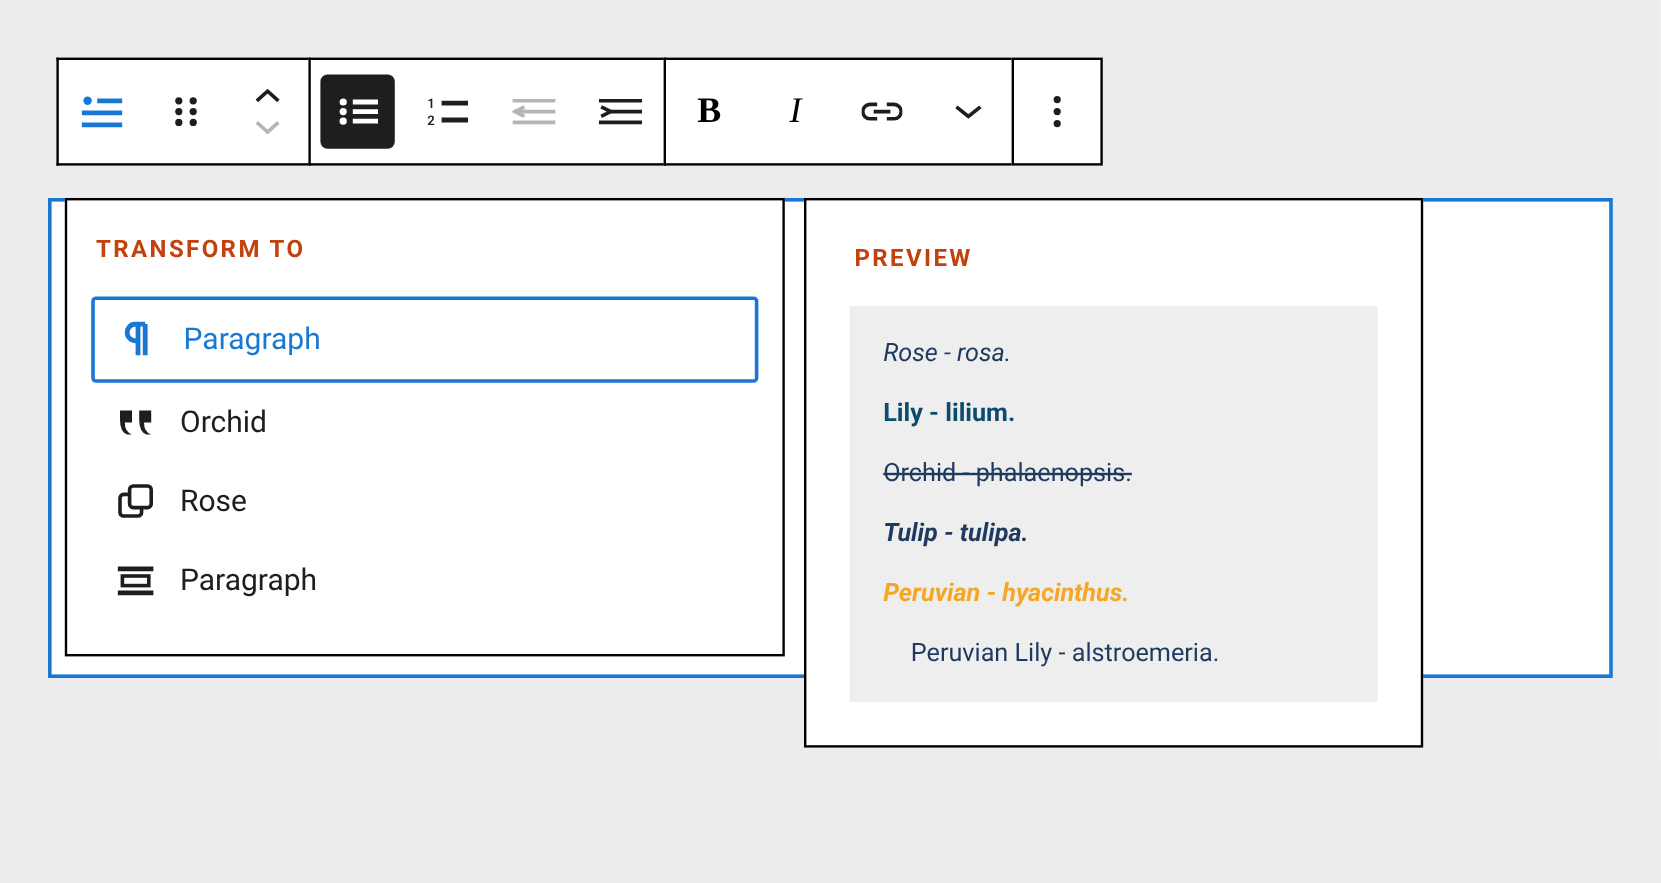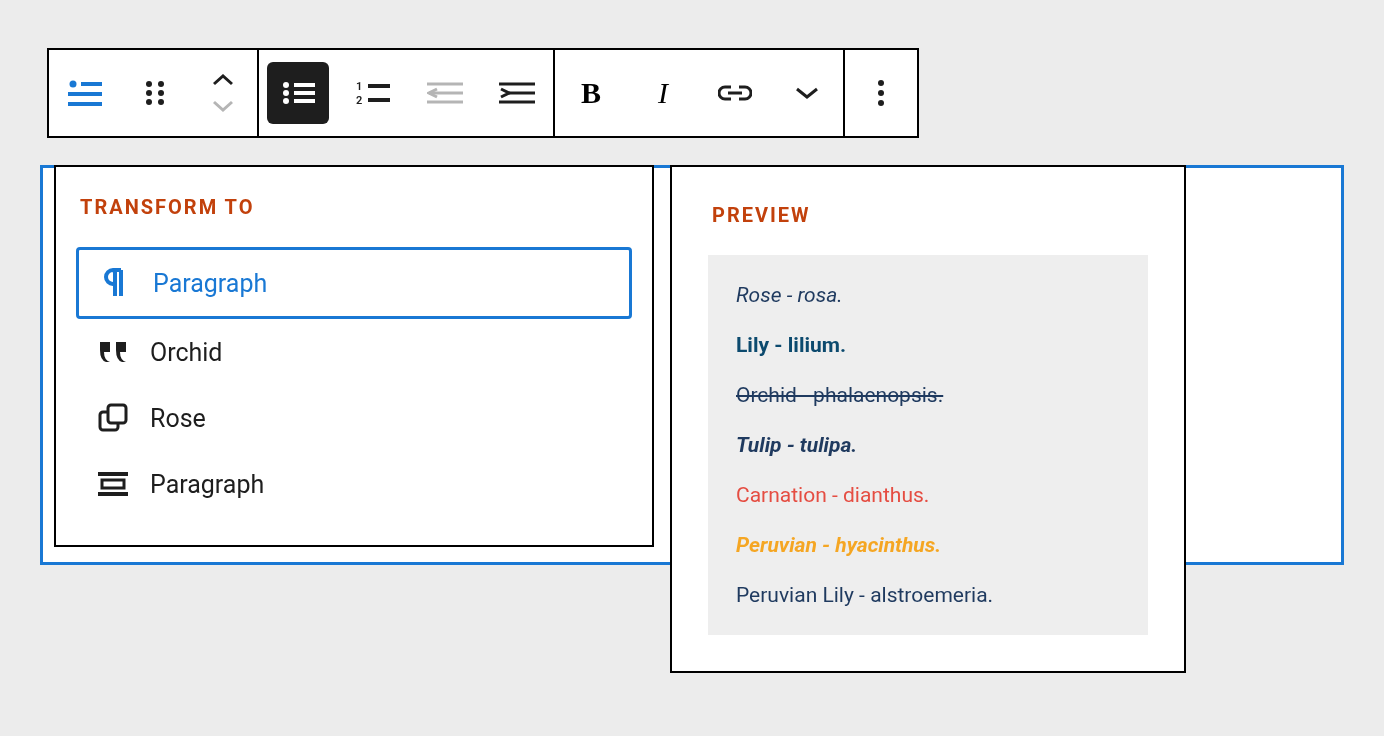--- a/index.html
+++ b/index.html
@@ -105,21 +105,21 @@
   
   .preview-box {
     background: #eeeeee;
     padding: 28px 28px 28px 28px;
   }
   .preview-line {
     font-size: 21px;
     margin: 0 0 26px 0;
     color: #1f3a5f;
   }
-  .preview-line:last-child { margin-bottom: 0; }
+  .preview-line:last-child { margin-bottom: 0; margin-left: 23px; }
   .italic { font-style: italic; }
   .bold { font-weight: 700; }
   .strike { text-decoration: line-through; }
 </style>
 </head>
 <body>
 
 <div class="selection-outline"></div>
 
 <div class="toolbar">
@@ -265,17 +265,16 @@
   </div>
 </div>
 
 <div class="panel preview-panel">
   <div class="panel-title">PREVIEW</div>
   <div class="preview-box">
     <p class="preview-line italic" style="color:#1f3a5f">Rose - rosa.</p>
     <p class="preview-line bold" style="color:#0c4a6e">Lily - lilium.</p>
     <p class="preview-line strike" style="color:#1f3a5f">Orchid - phalaenopsis.</p>
     <p class="preview-line bold italic" style="color:#1f3a5f">Tulip - tulipa.</p>
-    <p class="preview-line" style="color:#e54d42">Carnation - dianthus.</p>
     <p class="preview-line bold italic" style="color:#f5a623">Peruvian - hyacinthus.</p>
     <p class="preview-line" style="color:#1f3a5f">Peruvian Lily - alstroemeria.</p>
   </div>
 </div>
 
 </body></html>

